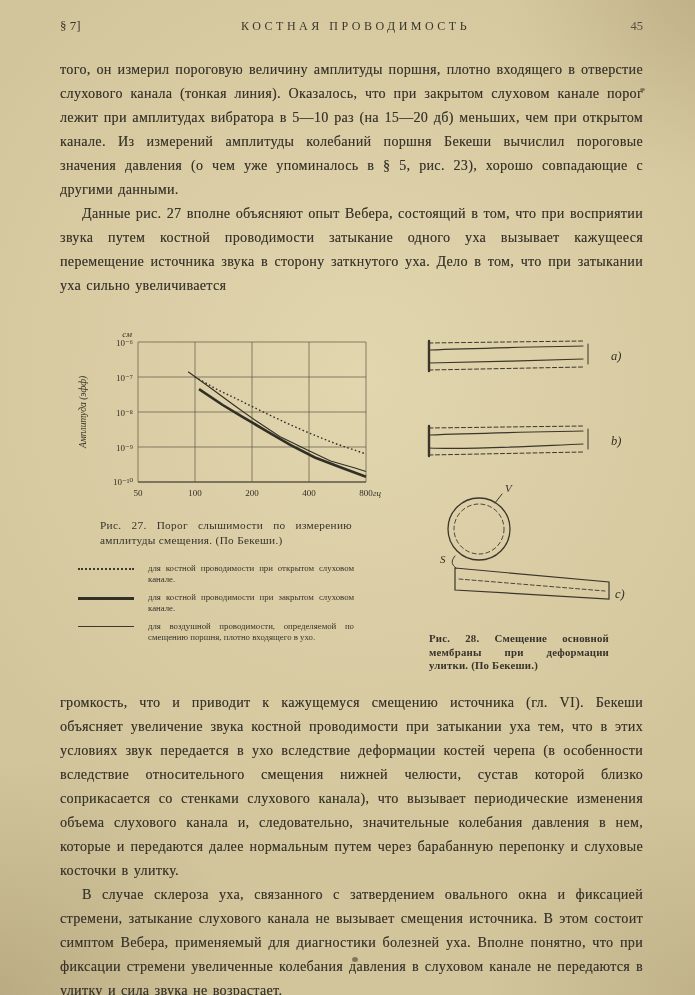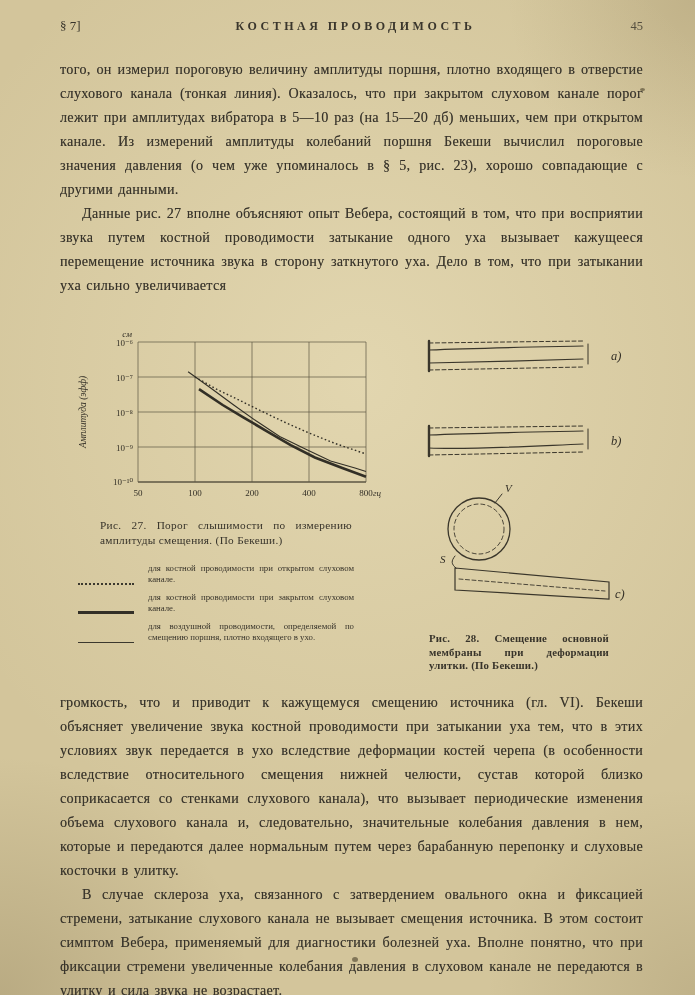--- a/index.html
+++ b/index.html
@@ -11,21 +11,21 @@
       radial-gradient(60% 40% at 0% 100%, rgba(94,78,44,0.22) 0%, rgba(94,78,44,0) 60%),
       radial-gradient(50% 35% at 100% 100%, rgba(94,78,44,0.16) 0%, rgba(94,78,44,0) 60%),
       radial-gradient(45% 30% at 100% 0%, rgba(110,92,55,0.18) 0%, rgba(110,92,55,0) 60%),
       #d3c59b;
     color:#37332a;
     font-family:"Liberation Serif","DejaVu Serif",serif;
   }
   .content{position:absolute;left:60px;right:52px;top:18px;}
   .header-row{display:flex;justify-content:space-between;align-items:baseline;
     font-size:12.5px;margin-bottom:24px;}
-  .running-title{letter-spacing:3.5px;font-size:12px;font-weight:bold;color:#3a362c;}
+  .running-title{letter-spacing:3.5px;font-size:12px;font-weight:normal;color:#3a362c;}
   .section-marker{font-size:13px;}
   .page-number{opacity:.8;}
   p.body-par{
     margin:0;font-size:14px;line-height:24px;text-align:justify;
     letter-spacing:0.35px;word-spacing:1.4px;
     text-shadow:0.2px 0.2px 0.3px rgba(54,50,42,0.5);
   }
   p.indent{text-indent:22px;}
   .figures{display:flex;margin-top:32px;margin-bottom:18px;}
   .fig27col{width:348px;}
@@ -39,21 +39,21 @@
   .point-label{font-size:11px;font-style:italic;}
   .fig27-caption{
     margin:14px 0 0 40px;width:252px;font-size:11.3px;line-height:14.5px;
     text-align:justify;letter-spacing:0.3px;
   }
   .fig28-caption{
     margin:6px 0 0 14px;width:180px;font-size:10.8px;line-height:13.6px;
     text-align:justify;letter-spacing:0.2px;font-weight:bold;
   }
   .legend{margin:16px 0 0 18px;}
-  .legend-item{display:flex;align-items:flex-end;margin-bottom:7px;}
+  .legend-item{display:flex;align-items:flex-start;margin-bottom:7px;}
   .sample{flex:0 0 56px;height:0;margin:5px 14px 0 0;}
   .sample.dotted{border-top:2px dotted #3b382e;}
   .sample.thick{border-top:3px solid #322f27;}
   .sample.thin{border-top:1px solid #3b382e;}
   .legend-text{width:206px;font-size:8.8px;line-height:11px;text-align:justify;}
   .speck{position:absolute;background:rgba(62,52,32,0.55);border-radius:50%;filter:blur(0.6px);}
   #speck1{left:352px;top:957px;width:6px;height:5px;}
   #speck2{left:640px;top:88px;width:5px;height:3px;}
 </style>
 </head>

